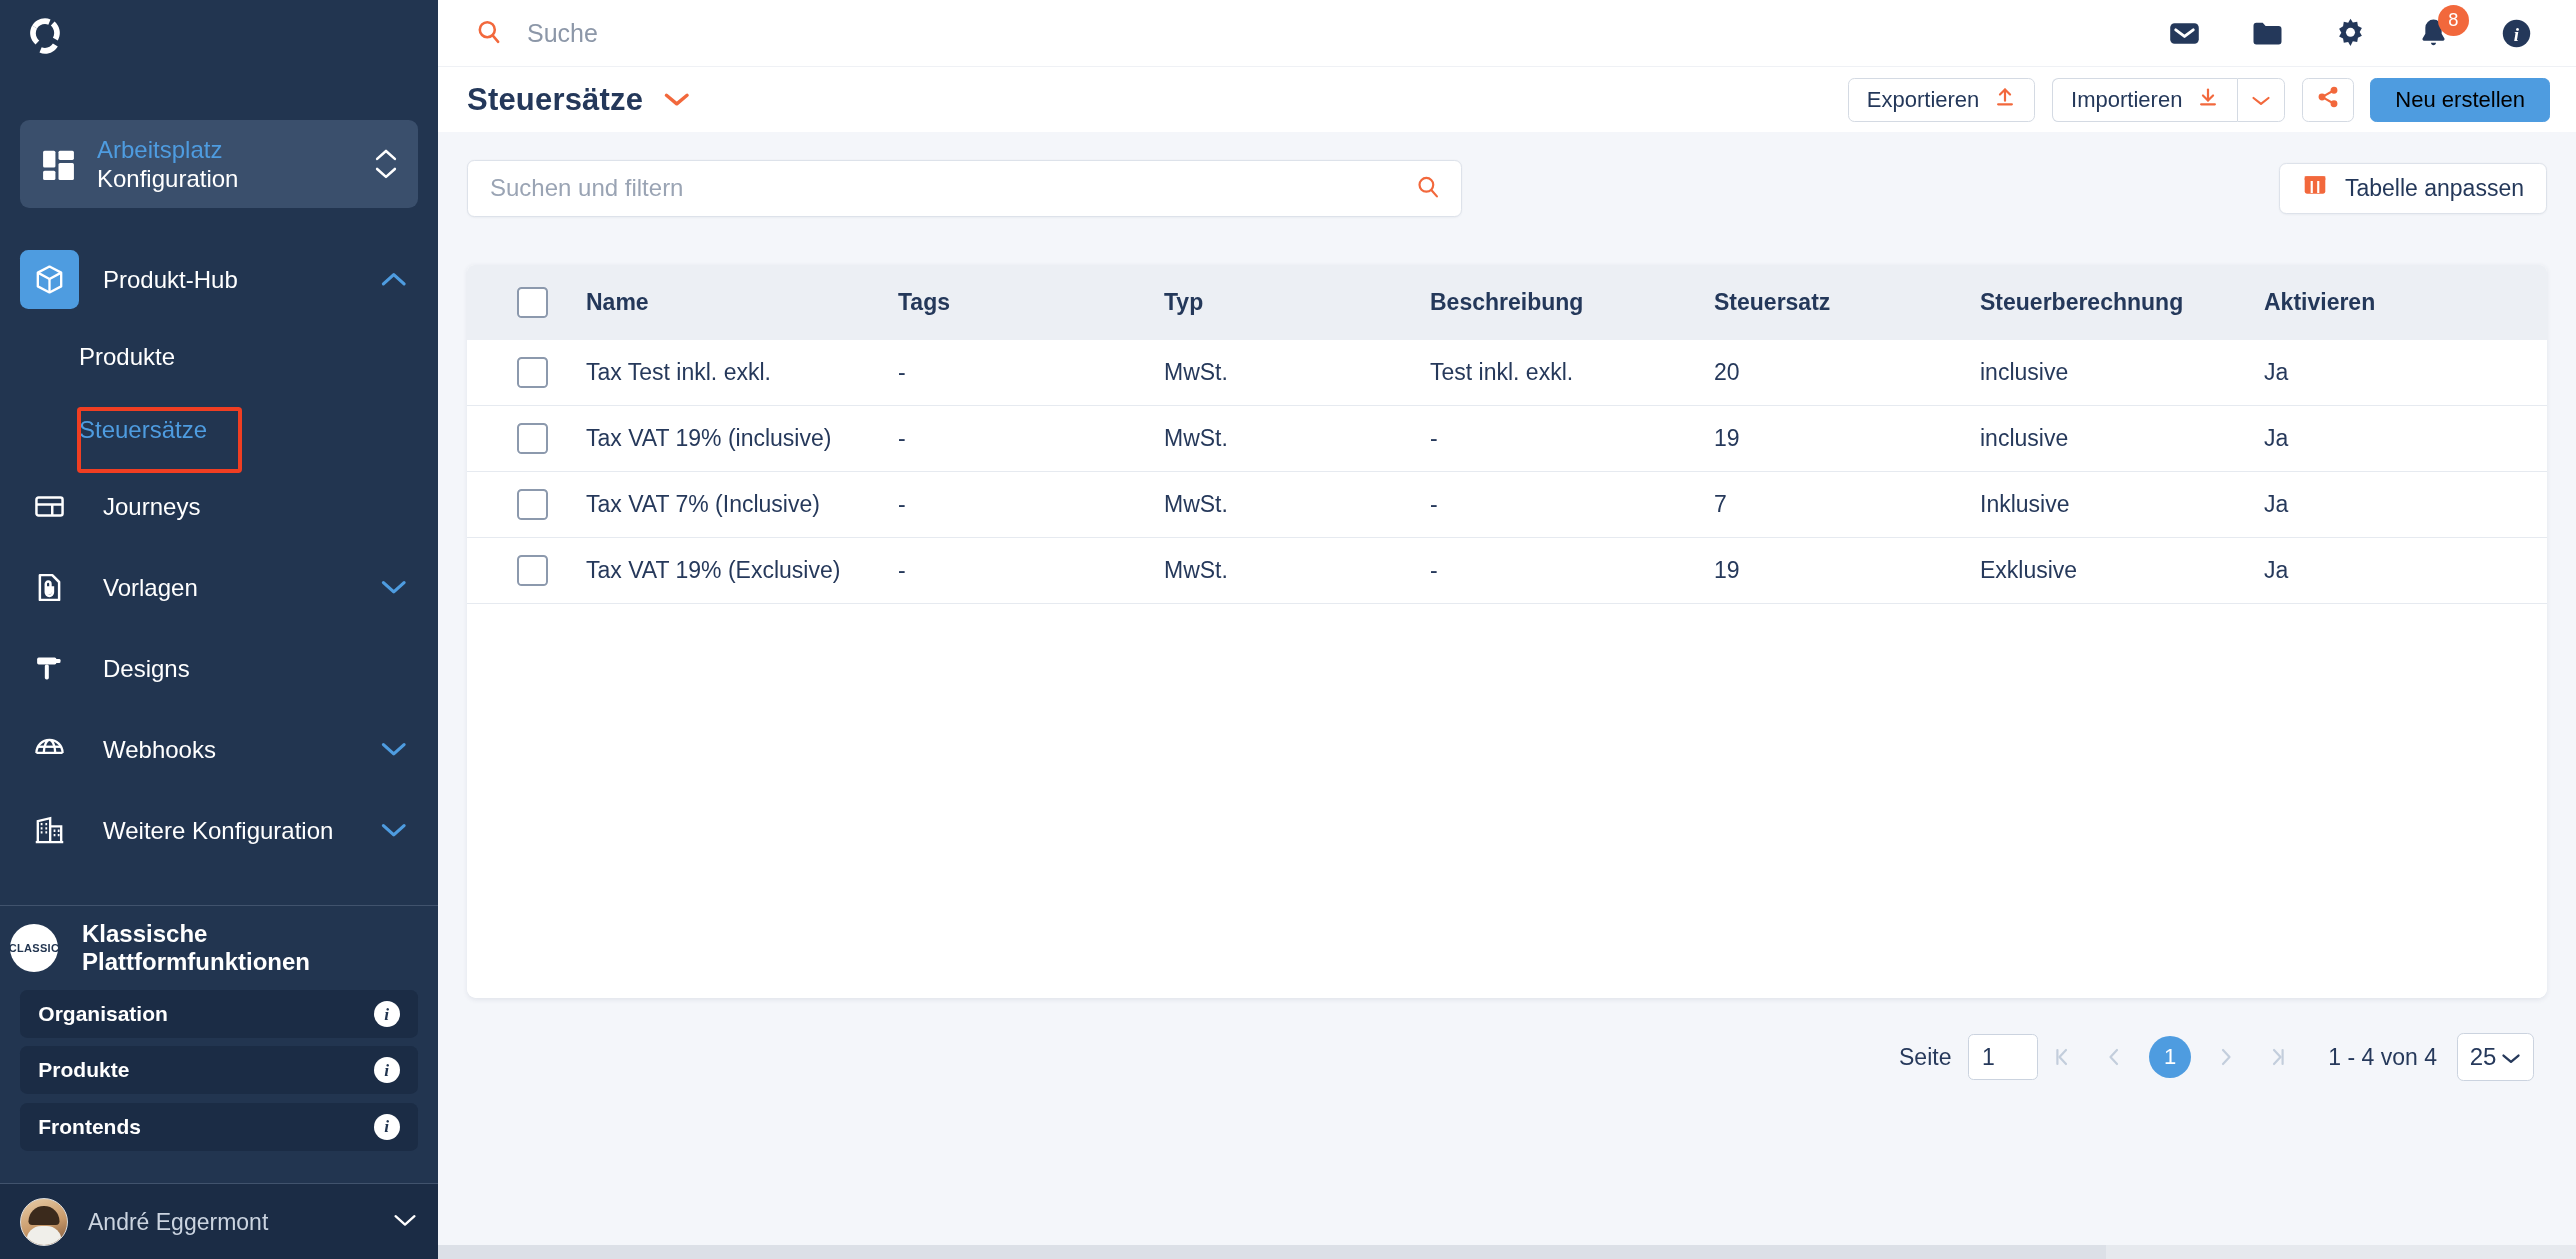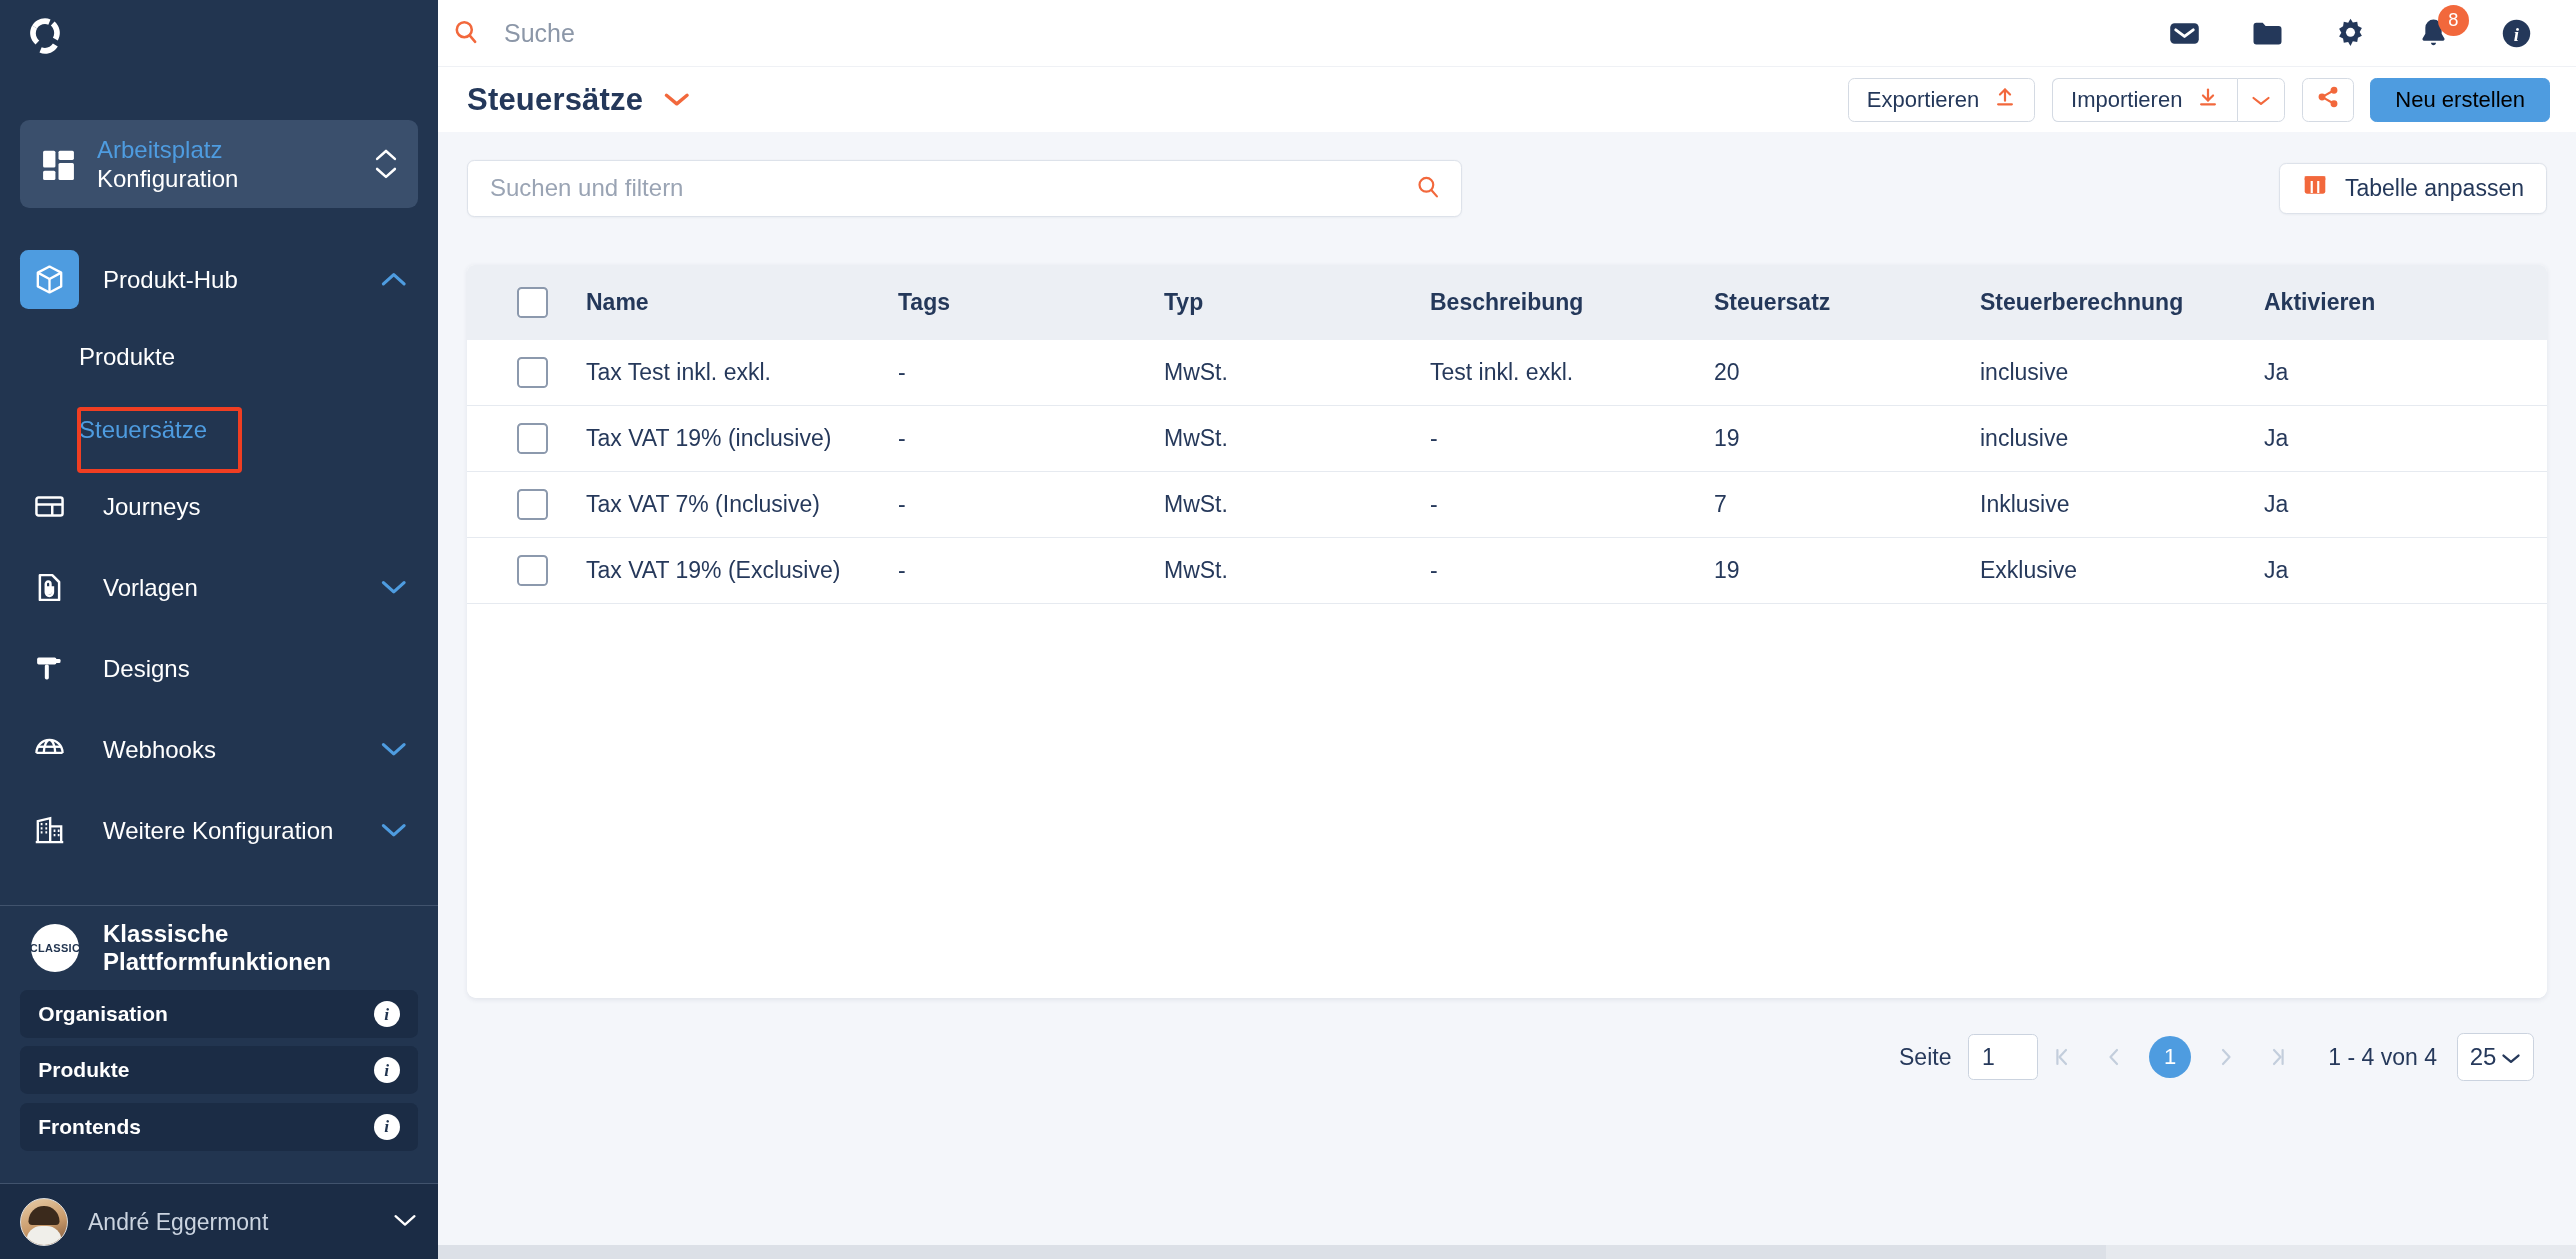--- a/index.html
+++ b/index.html
@@ -61,21 +61,21 @@
 
   .hl-box {
     position: absolute;
     border: 4.6px solid #F03E22;
     border-radius: 3.7px;
     pointer-events: none;
   }
 
   .sb-divider { height: 0.9px; background: #41536D; margin: 0; }
 
-  .classic-row { display: flex; align-items: center; height: 84px; padding-left: 31px; cursor: pointer; }
+  .classic-row { display: flex; align-items: center; height: 84px; padding-left: 10px; cursor: pointer; }
   .classic-badge {
     width: 48px; height: 48px; border-radius: 50%;
     background: #FFFFFF; color: #223550;
     font-size: 11px; font-weight: bold;
     display: flex; align-items: center; justify-content: center;
     flex: 0 0 48px; letter-spacing: 0.3px;
   }
   .classic-label { color: #FFFFFF; font-size: 24px; font-weight: bold; margin-left: 24px; }
 
   .acc-item {
@@ -114,21 +114,21 @@
   }
   .user-name { color: #CBD4E0; font-size: 23px; margin-left: 20px; flex: 1; }
   .user-chev { color: #FFFFFF; }
 
   
   .main { flex: 1 1 auto; display: flex; flex-direction: column; background: #F4F6FA; min-width: 0; }
 
   .topbar {
     height: 66px; background: #FFFFFF;
     display: flex; align-items: center;
-    padding: 0 26px 0 13px;
+    padding: 0 26px 0 36px;
     flex: 0 0 66px;
     gap: 40px;
   }
   .topbar-search { display: flex; align-items: center; flex: 1; }
   .topbar-search-input {
     border: none; outline: none; background: transparent;
     font-size: 25px; color: #8C97A8; margin-left: 24px;
     font-family: "Liberation Sans", sans-serif; width: 550px;
   }
   .topbar-search-input::placeholder { color: #8C97A8; }

